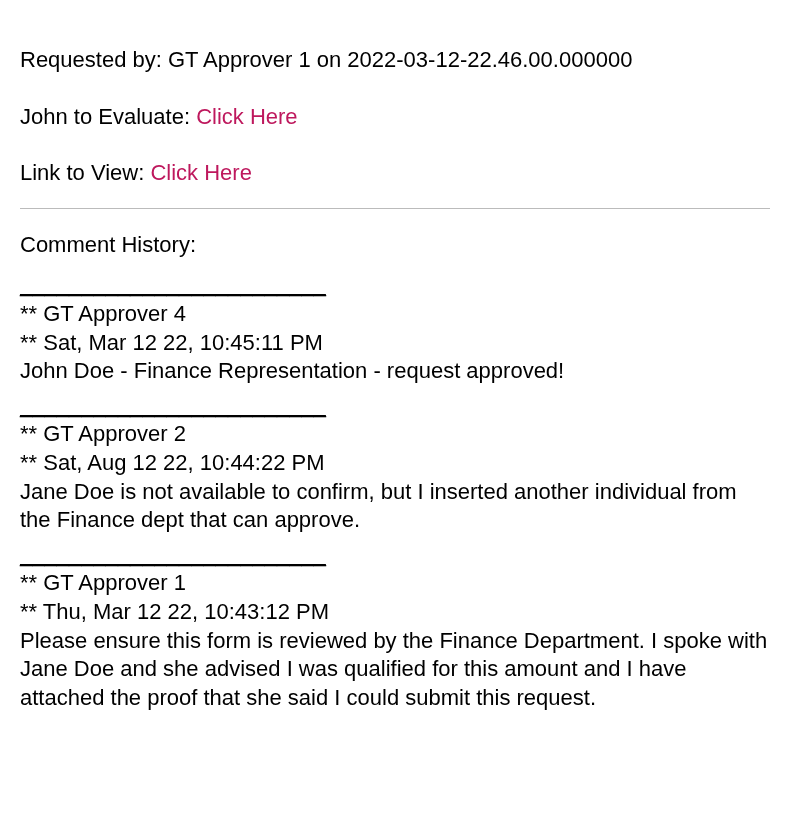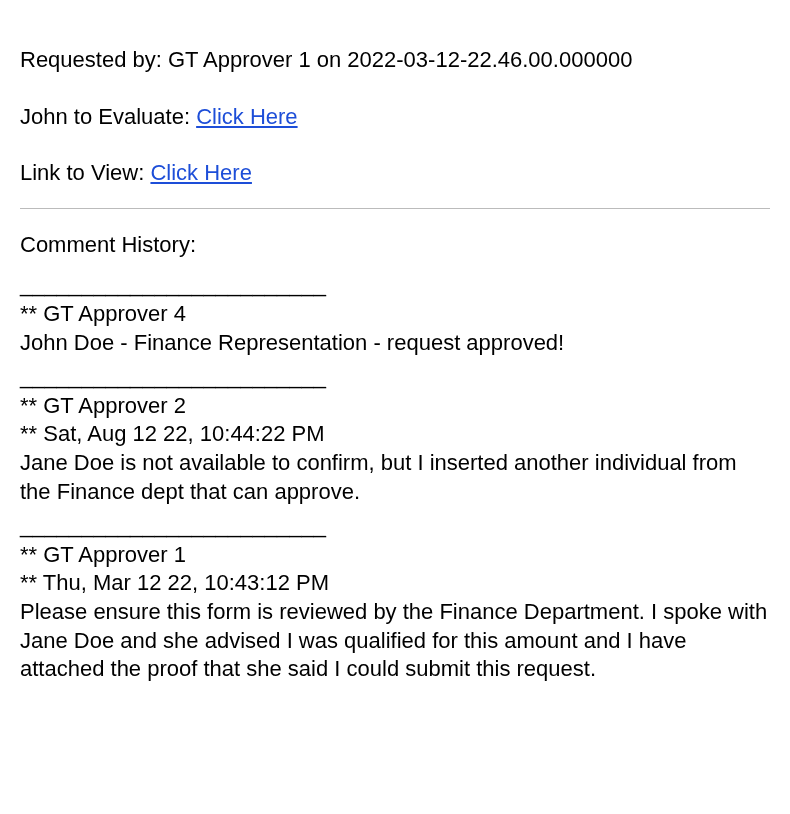--- a/index.html
+++ b/index.html
@@ -14,34 +14,34 @@
     line-height: 1.3;
     padding: 18px 20px;
     width: 790px;
     box-sizing: border-box;
   }
   .block {
     margin-bottom: 20px;
     margin-top: 28px;
   }
   a.link {
-    color: #1d4ed8;
-    text-decoration: underline;
+    color: #be185d;
     cursor: pointer;
   }
   hr.divider {
     border: none;
     border-top: 1px solid #bbbbbb;
     margin: 10px 0 22px 0;
   }
   .history-title {
     margin-bottom: 12px;
   }
   .comment-sep {
     letter-spacing: 0px;
+    text-decoration: underline;
   }
   .comment-entry {
     margin-bottom: 6px;
   }
   .comment-entry .line {
     display: block;
   }
 </style>
 </head>
 <body>
@@ -56,20 +56,21 @@
   <span>Link to View: </span><a class="link">Click Here</a>
 </div>
 
 <hr class="divider">
 
 <div class="history-title">Comment History:</div>
 
 <div class="comment-sep">_________________________</div>
 <div class="comment-entry">
   <span class="line">** GT Approver 4</span>
+  <span class="line">** Sat, Mar 12 22, 10:45:11 PM</span>
   <span class="line">John Doe - Finance Representation - request approved!</span>
 </div>
 
 <div class="comment-sep">_________________________</div>
 <div class="comment-entry">
   <span class="line">** GT Approver 2</span>
   <span class="line">** Sat, Aug 12 22, 10:44:22 PM</span>
   <span class="line">Jane Doe is not available to confirm, but I inserted another individual from the Finance dept that can approve.</span>
 </div>
 

